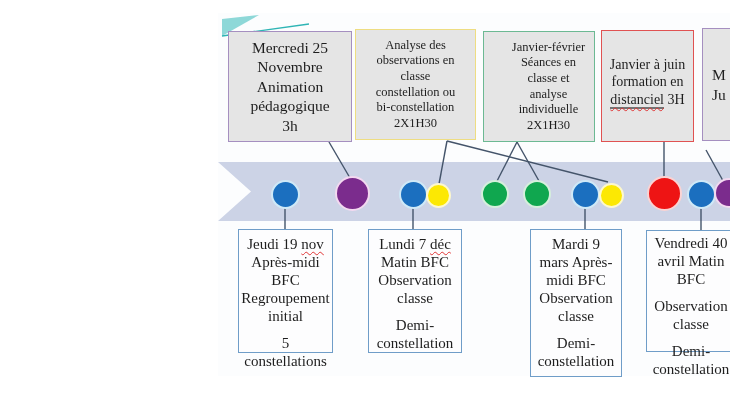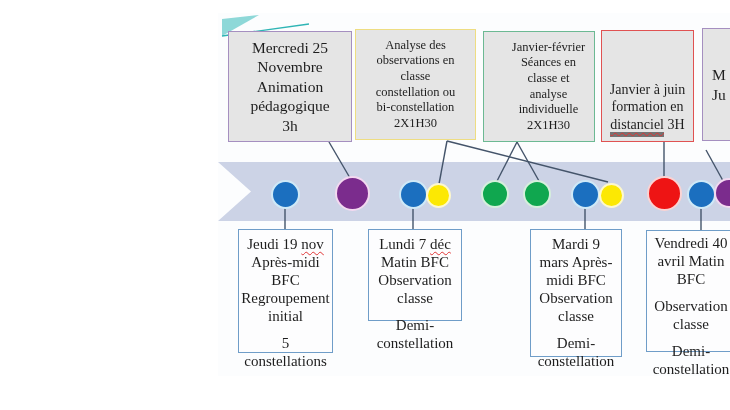--- a/index.html
+++ b/index.html
@@ -16,34 +16,34 @@
   svg.layer{position:absolute;left:0;top:0;width:730px;height:410px;}
   .tbox{
     position:absolute;background:#e5e5e5;border:1.4px solid #999;
     display:flex;align-items:center;justify-content:center;
     text-align:center;box-sizing:border-box;
   }
   .tbox p{margin:0;white-space:pre-line;line-height:1.25;}
   .fs-lg{font-size:15.5px;}
   .fs-md{font-size:14px;}
   .fs-sm{font-size:12.5px;}
-  .align-bottom{align-items:flex-end;padding-bottom:8px;}
+  .align-bottom{padding-bottom:8px;}
   .clip-left{justify-content:flex-start;text-align:left;padding-left:9px;}
   .bbox{
     position:absolute;background:#fdfdfe;border:1px solid #6f9dc8;
     box-sizing:border-box;text-align:center;font-size:15px;padding-top:5px;
   }
   .bbox p{margin:0 0 9px;white-space:pre-line;line-height:1.2;}
   .u-spell{
     text-decoration:underline;text-decoration-style:wavy;
     text-decoration-color:#e03434;text-decoration-thickness:1px;
     text-underline-offset:2px;
   }
   .u-both{
-    border-bottom:5px solid #737373;
+    border-bottom:2px solid #737373;
     text-decoration:underline;text-decoration-style:wavy;
     text-decoration-color:#e03434;text-decoration-thickness:1px;
     text-underline-offset:3px;
   }
   .dot{position:absolute;border-radius:50%;box-sizing:content-box;}
 </style>
 </head>
 <body>
 
 <div class="slide-bg"></div>
@@ -110,31 +110,31 @@
   <p><span>Jeudi 19 </span><span class="u-spell">nov</span><span>
 Après-midi
 BFC
 Regroupement
 initial</span></p>
   <p>5
 constellations</p>
   <p></p>
 </div>
 
-<div class="bbox" style="left:368px;top:229px;width:94px;height:92px;">
+<div class="bbox" style="left:368px;top:229px;width:94px;height:124px;">
   <p><span>Lundi 7 </span><span class="u-spell">déc</span><span>
 Matin BFC
 Observation
 classe</span></p>
   <p>Demi-
 constellation</p>
   <p></p>
 </div>
 
-<div class="bbox" style="left:530px;top:229px;width:92px;height:128px;">
+<div class="bbox" style="left:530px;top:229px;width:92px;height:148px;">
   <p><span>Mardi 9
 mars Après-
 midi BFC
 Observation
 classe</span><span class="u-spell"></span><span></span></p>
   <p>Demi-
 constellation</p>
   <p></p>
 </div>
 

